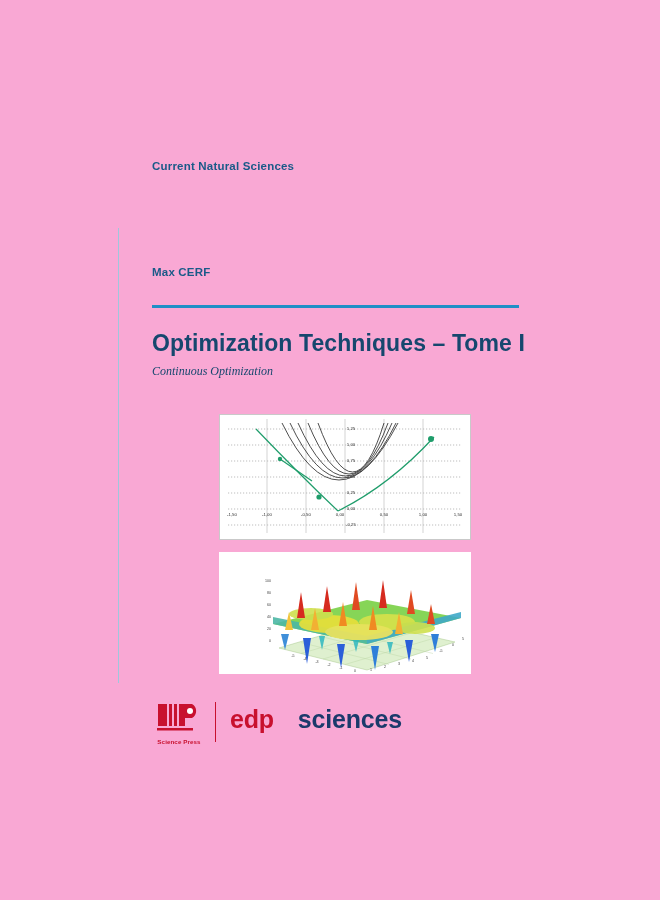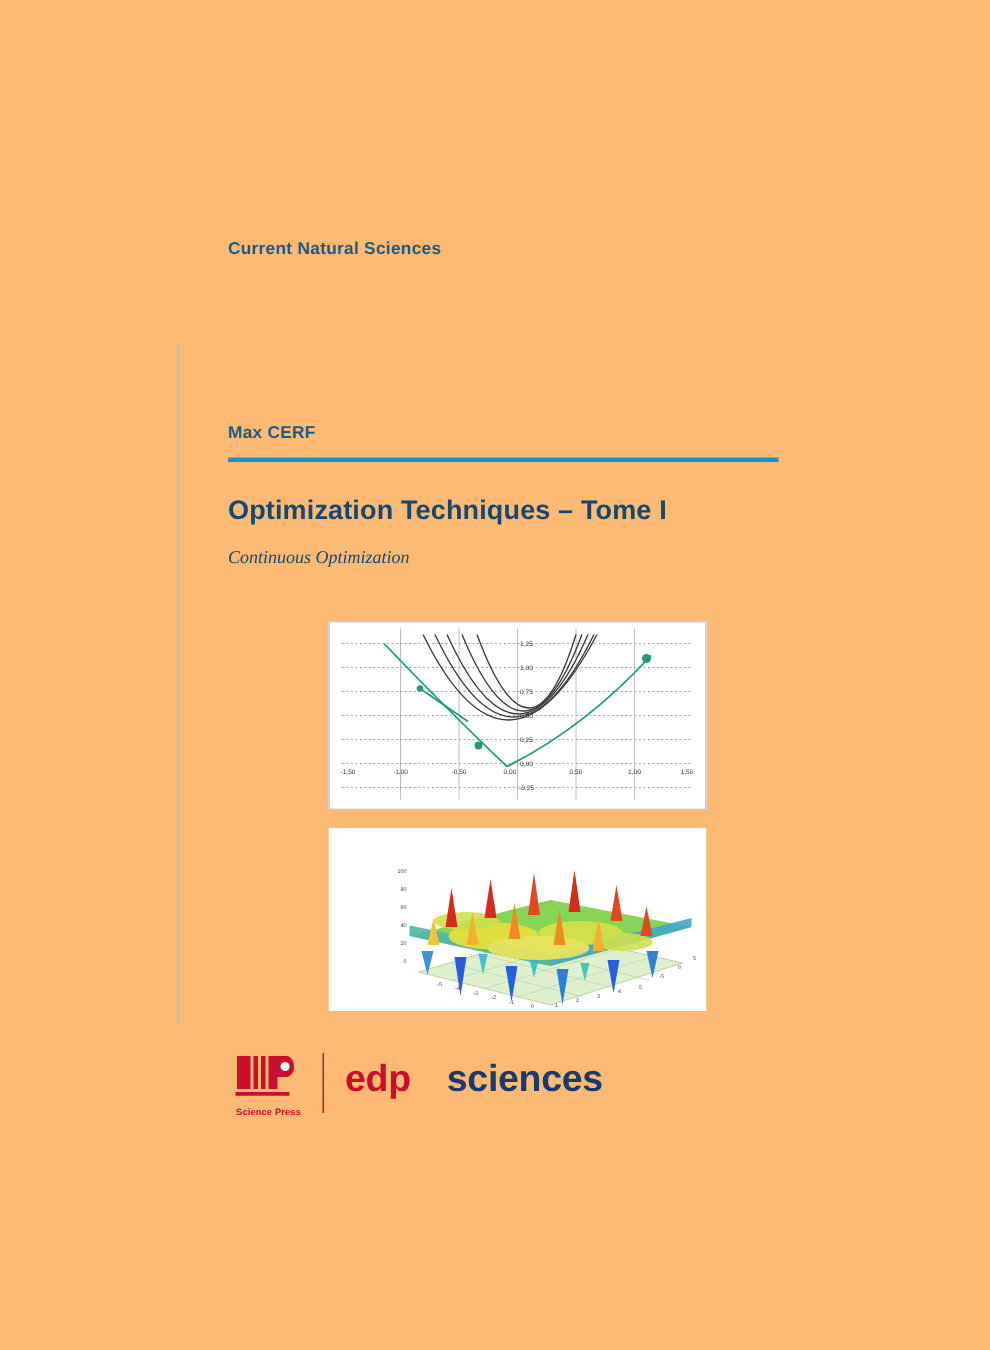--- a/index.html
+++ b/index.html
@@ -10,21 +10,21 @@
   body {
     width: 660px;
     height: 900px;
     font-family: "Liberation Sans", sans-serif;
     overflow: hidden;
   }
   .page {
     position: relative;
     width: 660px;
     height: 900px;
-    background: #fdba74;
+    background: #f9a8d4;
     box-sizing: border-box;
   }
   
   .left-rule {
     position: absolute;
     left: 118px;
     top: 228px;
     width: 1px;
     height: 455px;
     background: #9fc6dd;
@@ -39,35 +39,34 @@
     letter-spacing: 0.2px;
   }
   .author {
     position: absolute;
     left: 152px;
     top: 266px;
     font-size: 11.5px;
     font-weight: bold;
     color: #1a5a88;
     letter-spacing: 0.2px;
-    margin-top: 17px;
   }
   .rule {
     position: absolute;
     left: 152px;
     top: 305px;
     width: 367px;
     height: 3px;
     background: #1f8fc6;
   }
   .title {
     position: absolute;
     left: 152px;
     top: 330px;
-    font-size: 18px;
+    font-size: 23px;
     font-weight: bold;
     color: #16476e;
     letter-spacing: 0.1px;
     white-space: nowrap;
   }
   .subtitle {
     position: absolute;
     left: 152px;
     top: 364px;
     font-size: 12px;

